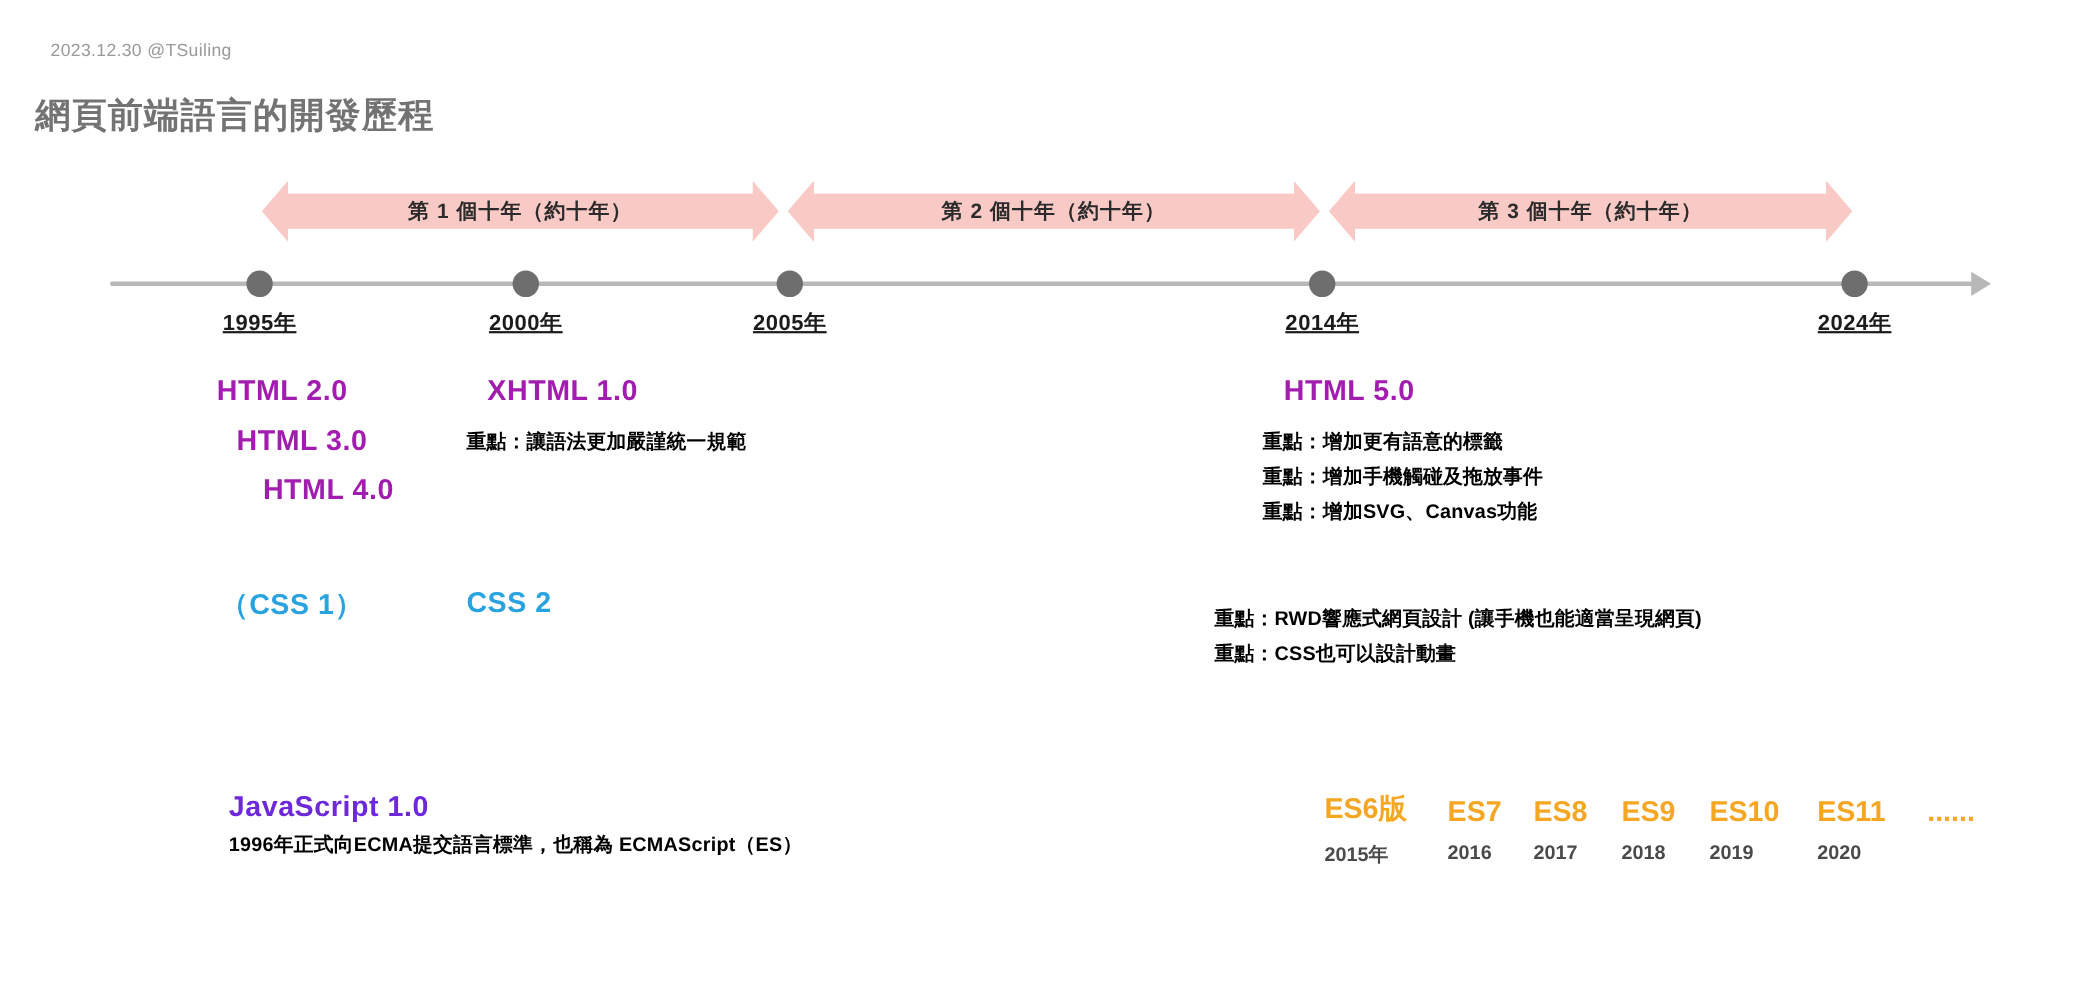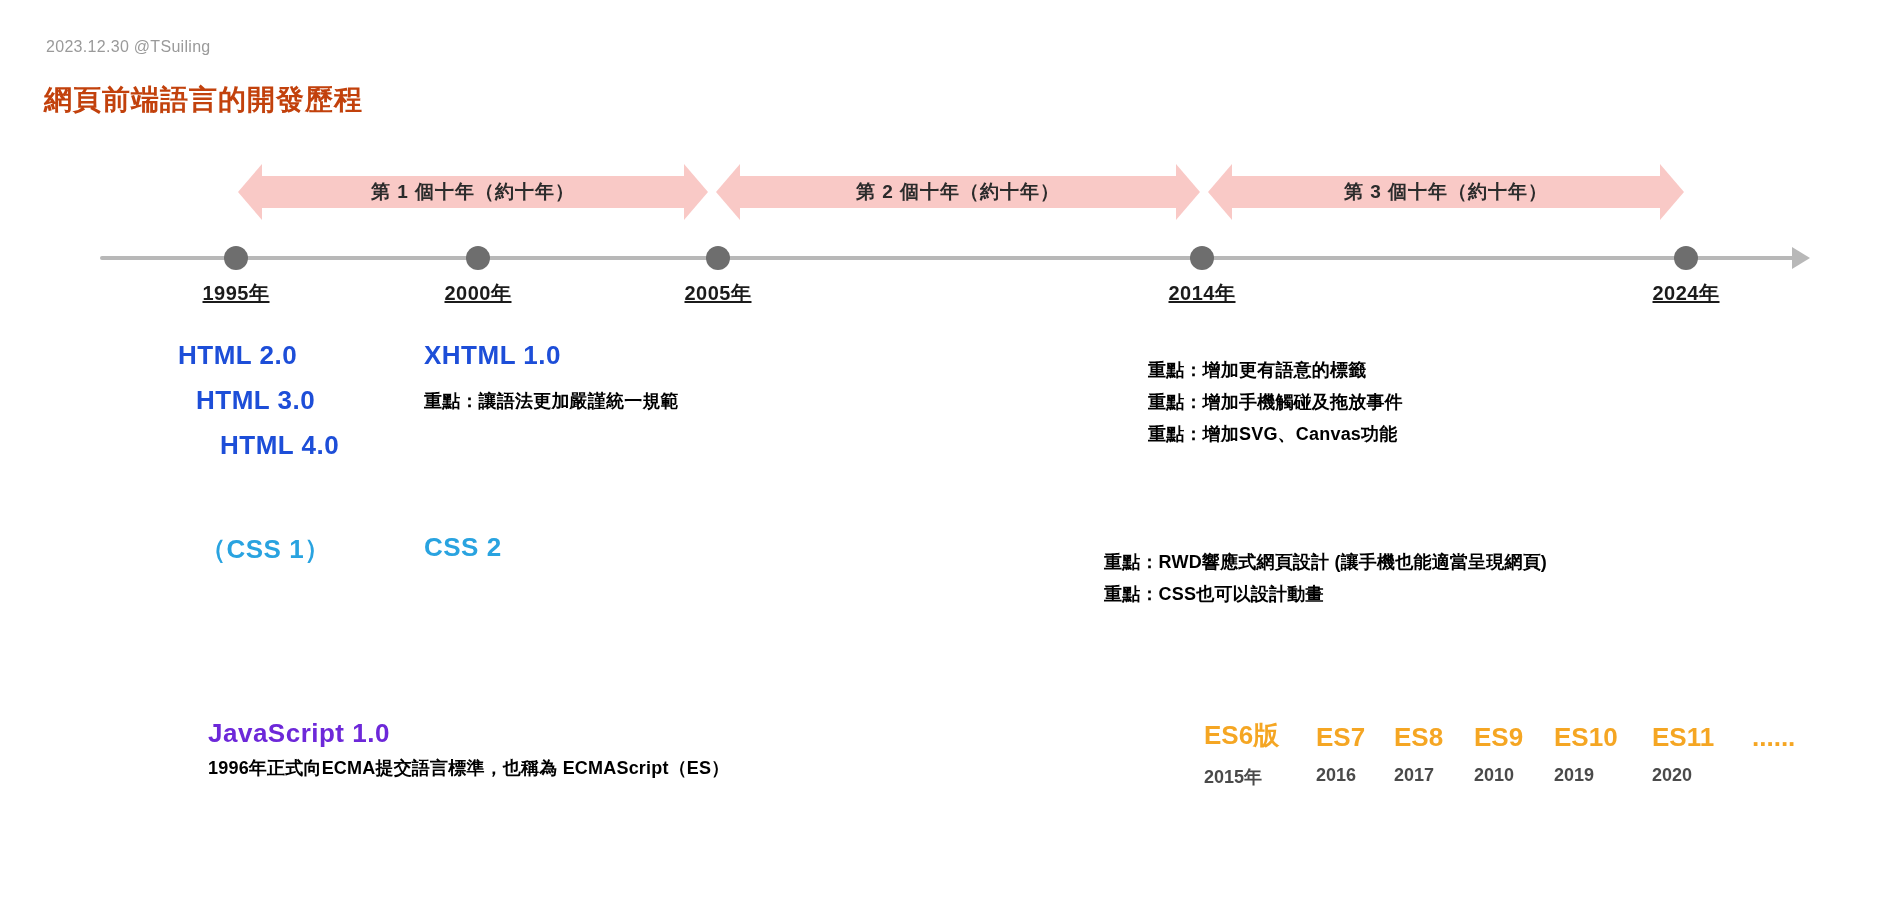--- a/index.html
+++ b/index.html
@@ -19,25 +19,25 @@
   .meta {
     position: absolute;
     left: 46px;
     top: 38px;
     font-size: 16px;
     color: #9a9a9a;
     letter-spacing: .3px;
   }
   .page-title {
     position: absolute;
-    left: 44px;
+    left: 32px;
     top: 62px;
-    font-size: 28px;
-    font-weight: bold;
-    color: #c2410c;
+    font-size: 32px;
+    font-weight: bold;
+    color: #737373;
     letter-spacing: 1px;
   }
 
   
   .decade-band {
     position: absolute;
     top: 164px;
     height: 56px;
   }
   .decade {
@@ -123,21 +123,21 @@
   }
 
   
   .block { position: absolute; }
   .ttl {
     font-size: 26px;
     font-weight: bold;
     letter-spacing: .5px;
     white-space: nowrap;
   }
-  .ttl.html  { color: #1d4ed8; }
+  .ttl.html  { color: #a21caf; margin-left: 19px; }
   .ttl.css   { color: #29a3e0; }
   .ttl.js    { color: #6d28d9; }
   .note {
     font-size: 18px;
     font-weight: bold;
     color: #000000;
     white-space: nowrap;
     line-height: 1.78;
     letter-spacing: .2px;
   }
@@ -216,20 +216,21 @@
   <div class="ttl html i1">HTML 3.0</div>
   <div class="ttl html i2">HTML 4.0</div>
 </div>
 
 <div class="block" style="left:424px;top:340px">
   <div class="ttl html">XHTML 1.0</div>
   <div class="note" style="margin-top:14px">重點：讓語法更加嚴謹統一規範</div>
 </div>
 
 <div class="block" style="left:1148px;top:340px">
+  <div class="ttl html">HTML 5.0</div>
   <div class="note" style="margin-top:14px">重點：增加更有語意的標籤</div>
   <div class="note">重點：增加手機觸碰及拖放事件</div>
   <div class="note">重點：增加SVG、Canvas功能</div>
 </div>
 
 <div class="block" style="left:200px;top:532px">
   <div class="ttl css">（CSS 1）</div>
 </div>
 
 <div class="block" style="left:424px;top:532px">
@@ -253,17 +254,17 @@
     <div class="es" style="width:80px">ES8</div>
     <div class="es" style="width:80px">ES9</div>
     <div class="es" style="width:98px">ES10</div>
     <div class="es" style="width:100px">ES11</div>
     <div class="es">......</div>
   </div>
   <div class="es-years">
     <div class="y" style="width:112px">2015年</div>
     <div class="y" style="width:78px">2016</div>
     <div class="y" style="width:80px">2017</div>
-    <div class="y" style="width:80px">2010</div>
+    <div class="y" style="width:80px">2018</div>
     <div class="y" style="width:98px">2019</div>
     <div class="y" style="width:100px">2020</div>
   </div>
 </div>
 
 </body></html>

